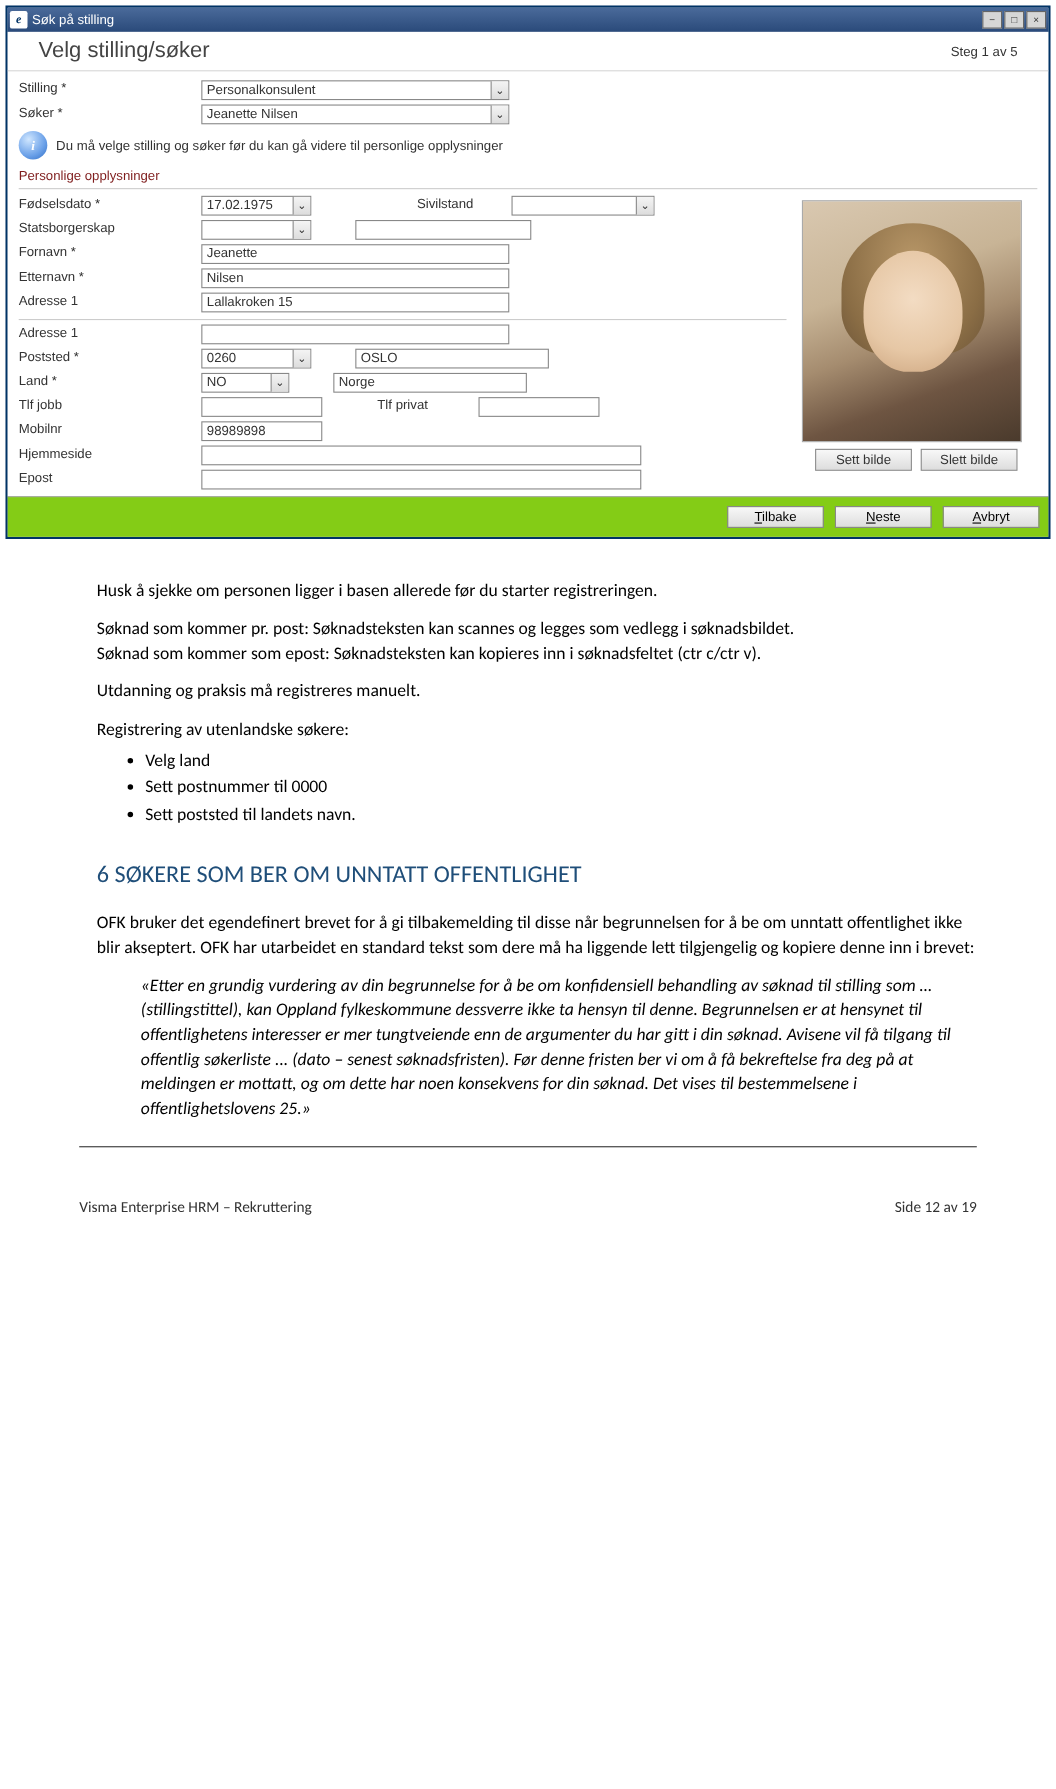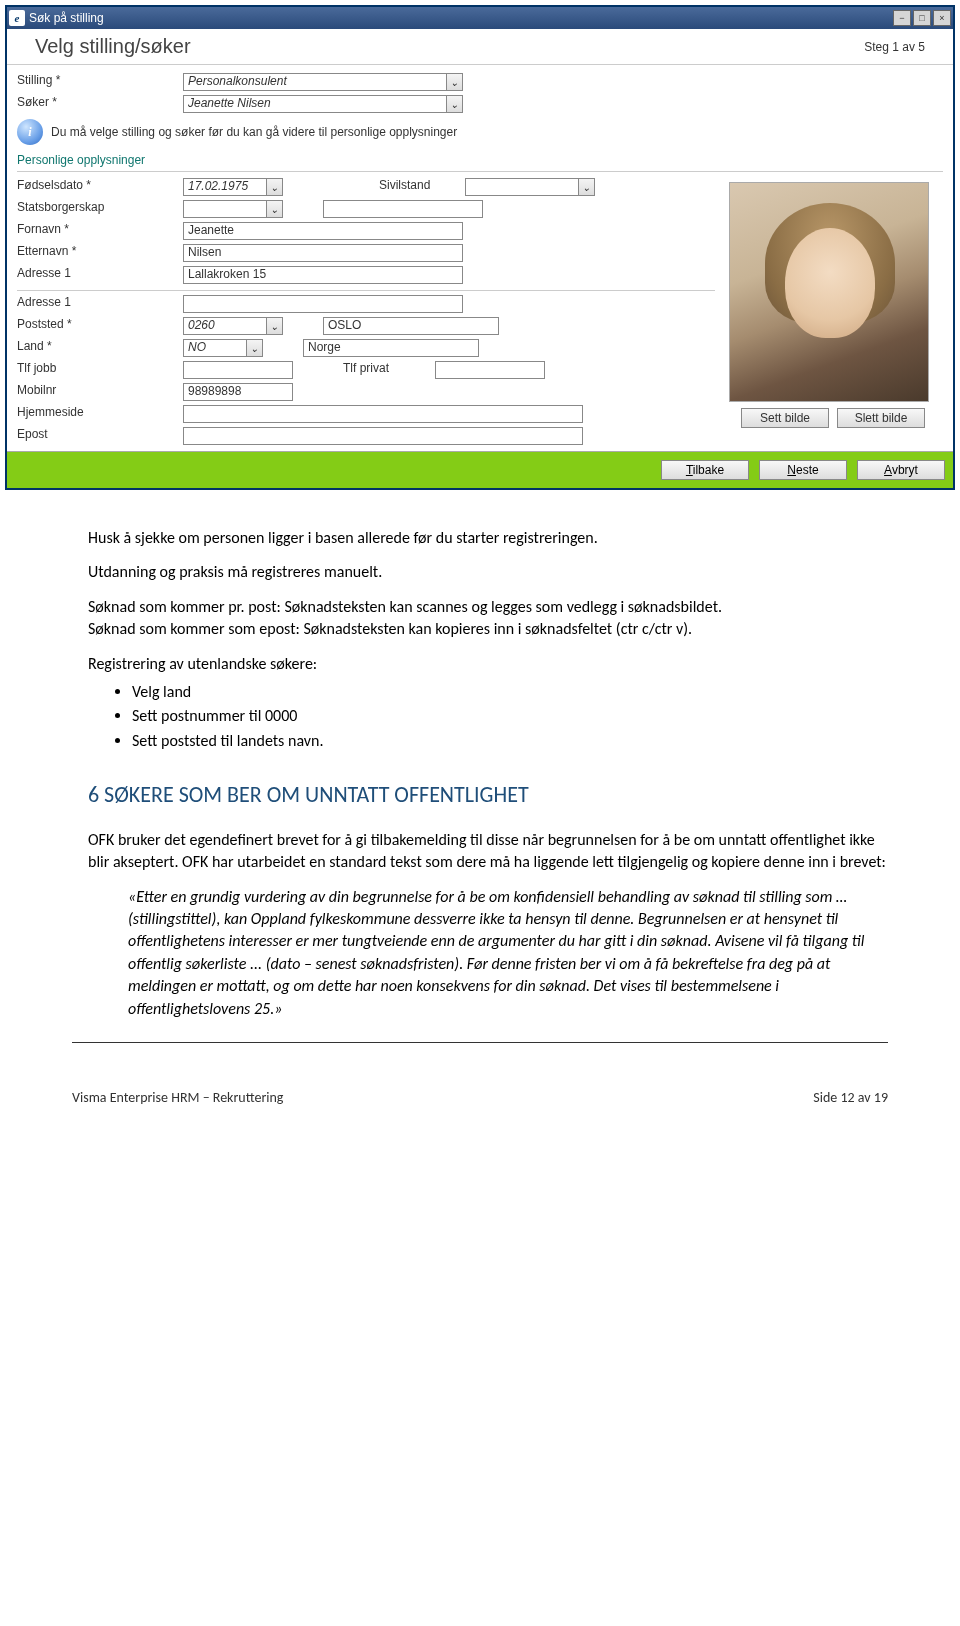--- a/index.html
+++ b/index.html
@@ -83,21 +83,20 @@
   }
   .input, .select {
     border: 1px solid #888;
     background: #fff;
     height: 18px;
     font-size: 12px;
     padding: 0 4px;
   }
   .select {
     position: relative;
-    font-style: italic;
   }
   .select .chev {
     position: absolute;
     right: 0; top: 0; bottom: 0; width: 16px;
     border-left: 1px solid #888;
     background: linear-gradient(#f4f4f4,#ddd);
     display: flex; align-items: center; justify-content: center;
     font-size: 10px;
     cursor: pointer;
   }
@@ -153,21 +152,21 @@
   .info-icon {
     width: 26px; height: 26px;
     border-radius: 50%;
     background: radial-gradient(circle at 35% 30%, #cfe6ff 0%, #6aa0e8 60%, #2e6bc4 100%);
     display: flex; align-items: center; justify-content: center;
     color: #fff; font-weight: bold; font-style: italic;
     font-family: Georgia, serif;
   }
   .section-label {
     margin: 4px 0;
-    color: #0f766e;
+    color: #7f1d1d;
   }
   .bottom-bar {
     display: flex;
     justify-content: flex-end;
     gap: 10px;
     padding: 8px;
     border-top: 1px solid #aaa;
     background: #84cc16;
   }
   .hr { border: none; border-top: 1px solid #ccc; margin: 4px 0; }
@@ -336,25 +335,25 @@
 
   <div class="bottom-bar">
     <div class="btn"><span class="btn-underline">T</span><span>ilbake</span></div>
     <div class="btn"><span class="btn-underline">N</span><span>este</span></div>
     <div class="btn"><span class="btn-underline">A</span><span>vbryt</span></div>
   </div>
 </div>
 
 <div class="content">
   <p>Husk å sjekke om personen ligger i basen allerede før du starter registreringen.</p>
-  <p>Utdanning og praksis må registreres manuelt.</p>
   <p>
     <span>Søknad som kommer pr. post: Søknadsteksten kan scannes og legges som vedlegg i søknadsbildet.</span><br>
     <span>Søknad som kommer som epost: Søknadsteksten kan kopieres inn i søknadsfeltet (ctr c/ctr v).</span>
   </p>
+  <p>Utdanning og praksis må registreres manuelt.</p>
   <p style="margin-bottom:2px">Registrering av utenlandske søkere:</p>
   <ul>
     <li>Velg land</li>
     <li>Sett postnummer til 0000</li>
     <li>Sett poststed til landets navn.</li>
   </ul>
 
   <h2>6 SØKERE SOM BER OM UNNTATT OFFENTLIGHET</h2>
 
   <p>OFK bruker det egendefinert brevet for å gi tilbakemelding til disse når begrunnelsen for å be om unntatt offentlighet ikke blir akseptert. OFK har utarbeidet en standard tekst som dere må ha liggende lett tilgjengelig og kopiere denne inn i brevet:</p>

